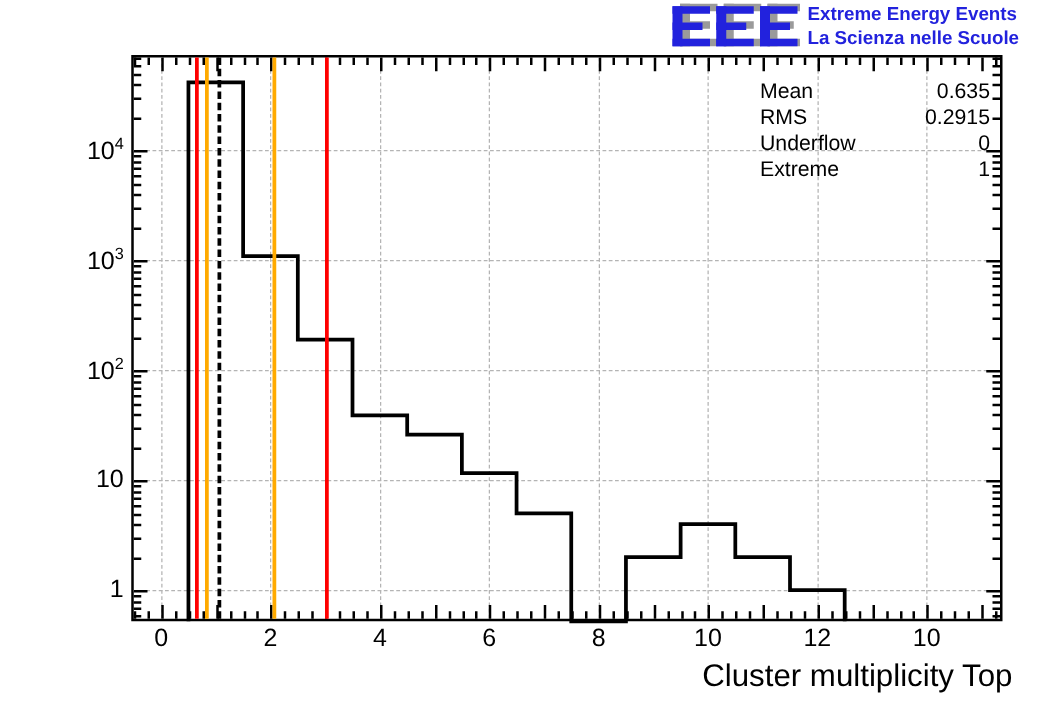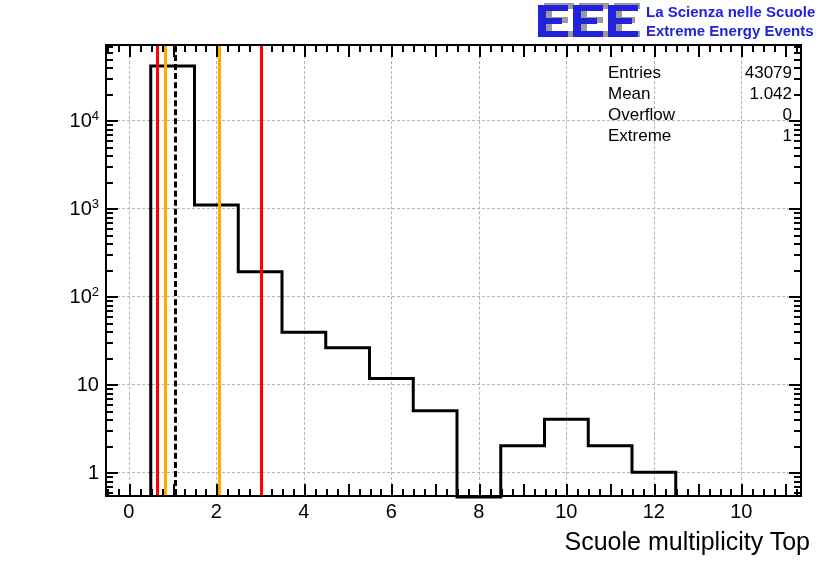--- a/index.html
+++ b/index.html
@@ -110,22 +110,22 @@
         <div class="stem" style="background:#2222dd;top:2px;height:32px;"></div>
       </div>
       <div class="e" style="left:72px;">
         <div class="bar" style="top:2px;width:30px;background:#2222dd;"></div>
         <div class="bar" style="top:15px;width:24px;background:#2222dd;"></div>
         <div class="bar" style="top:28px;width:30px;background:#2222dd;"></div>
         <div class="stem" style="background:#2222dd;top:2px;height:32px;"></div>
       </div>
     </div>
     <div class="logo-text">
+      <div>Extreme Energy Events</div>
       <div>La Scienza nelle Scuole</div>
-      <div>Extreme Energy Events</div>
     </div>
   </div>
 
   <div class="frame" id="frame">
     <div id="grid-layer">
         <div class="gridline-v" style="left: 21.875px;"></div>
         <div class="gridline-v" style="left: 109.375px;"></div>
         <div class="gridline-v" style="left: 196.875px;"></div>
         <div class="gridline-v" style="left: 284.375px;"></div>
         <div class="gridline-v" style="left: 371.875px;"></div>
@@ -383,34 +383,34 @@
       <div class="xlabel" style="left: 566.375px; top: 500px;">10</div>
       <div class="xlabel" style="left: 653.875px; top: 500px;">12</div>
       <div class="xlabel" style="left: 741.375px; top: 500px;">10</div>
       <div class="ylabel" style="top: 472.163px; right: 737px;">1</div>
       <div class="ylabel" style="top: 384.205px; right: 737px;">10</div>
       <div class="ylabel" style="top: 296.248px; right: 737px;">10<sup>2</sup></div>
       <div class="ylabel" style="top: 208.29px; right: 737px;">10<sup>3</sup></div>
       <div class="ylabel" style="top: 120.333px; right: 737px;">10<sup>4</sup></div>
     </div>
 
-  <div class="axis-title-x">Scuole multiplicity Top</div>
+  <div class="axis-title-x">Cluster multiplicity Top</div>
 
   <div class="stats">
     <div id="stats-rows">
         <div class="stats-row">
-          <span class="k">Entries</span>
-          <span class="v">43079</span>
+          <span class="k">Mean</span>
+          <span class="v">0.635</span>
         </div>
         <div class="stats-row">
-          <span class="k">Mean</span>
-          <span class="v">1.042</span>
+          <span class="k">RMS</span>
+          <span class="v">0.2915</span>
         </div>
         <div class="stats-row">
-          <span class="k">Overflow</span>
+          <span class="k">Underflow</span>
           <span class="v">0</span>
         </div>
         <div class="stats-row">
           <span class="k">Extreme</span>
           <span class="v">1</span>
         </div>
       </div>
   </div>
 
 </div>

